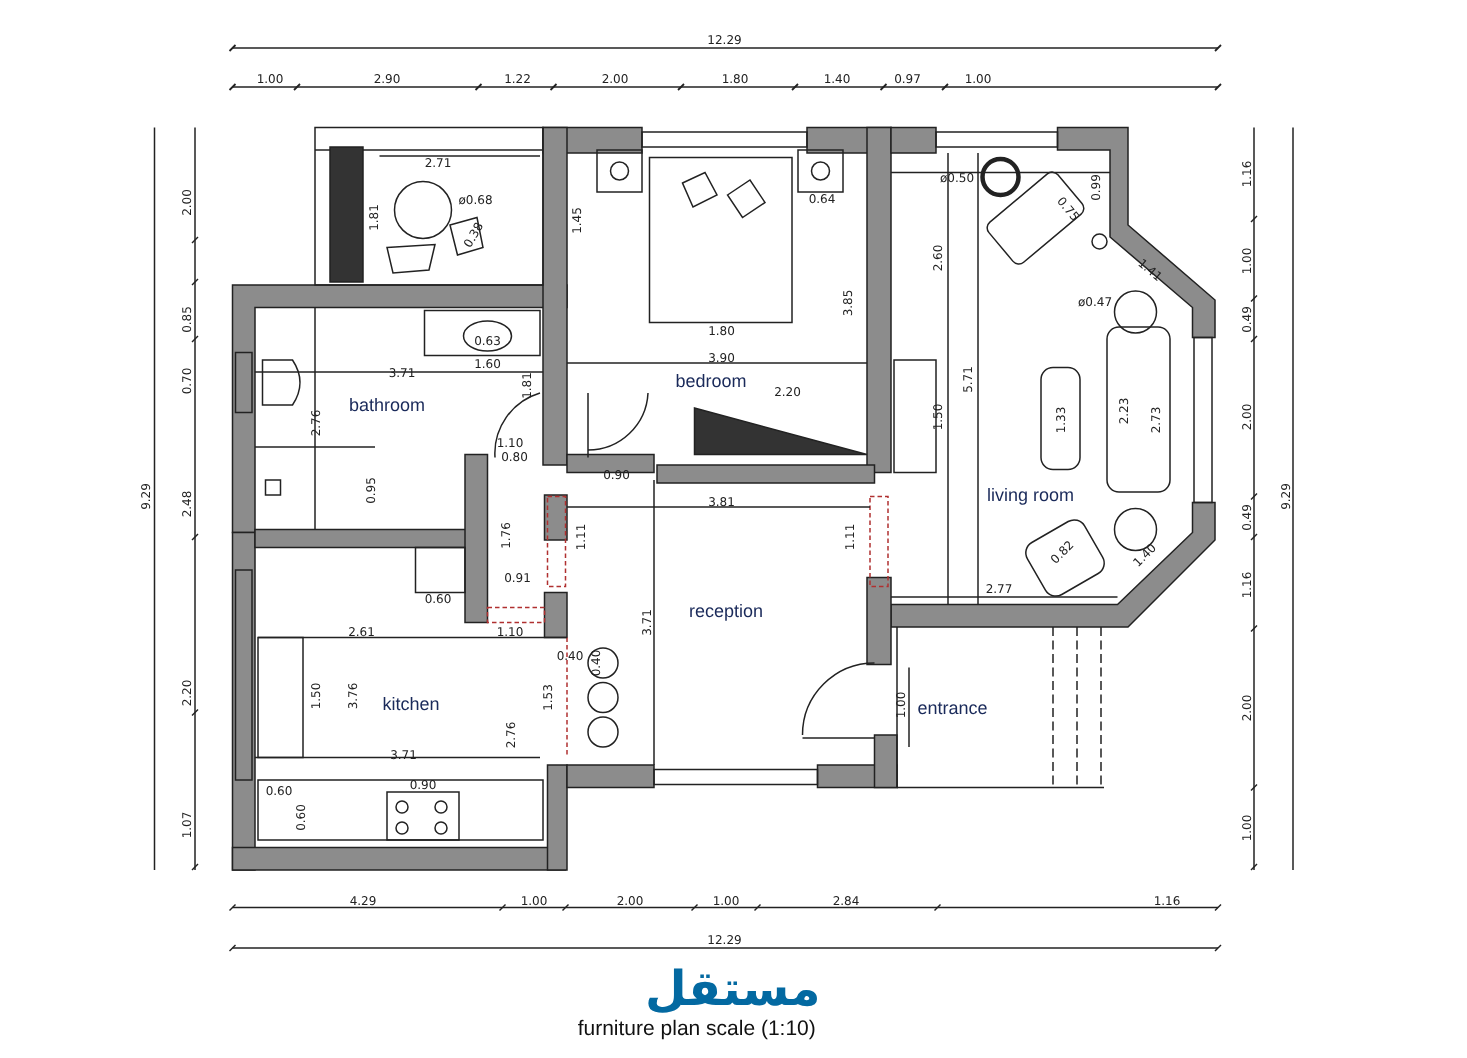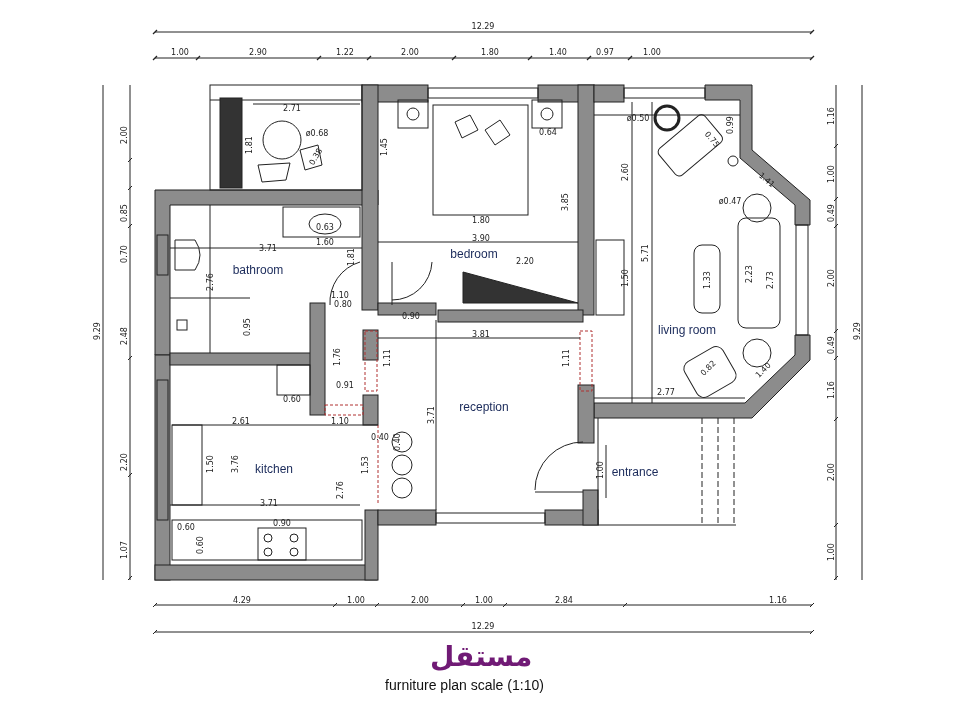--- a/index.html
+++ b/index.html
@@ -1,21 +1,21 @@
 <!DOCTYPE html>
 <html><head>
 <meta charset="utf-8">
 <style>
   html,body{margin:0;padding:0;background:#ffffff;}
   body{width:978px;height:705px;position:relative;overflow:hidden;font-family:"Liberation Sans",sans-serif;}
   #plan{position:absolute;left:0;top:0;width:978px;height:705px;}
   .dim{font-family:"DejaVu Sans",sans-serif;font-size:8px;fill:#222;}
   .room{font-family:"Liberation Sans",sans-serif;font-size:12px;fill:#1a2a5a;}
   .caption{position:absolute;left:0;width:929px;top:677px;text-align:center;font-size:14px;color:#111;font-family:"Liberation Sans",sans-serif;}
-  .watermark{position:absolute;left:430px;top:640px;font-size:28px;color:#701a75;font-family:"DejaVu Sans",sans-serif;font-weight:bold;}
+  .watermark{position:absolute;left:430px;top:640px;font-size:32px;color:#0369a1;font-family:"DejaVu Sans",sans-serif;font-weight:bold;}
 </style>
 </head>
 <body>
 
 <svg id="plan" viewBox="0 0 978 705" xmlns="http://www.w3.org/2000/svg">
 
   <g stroke="#222" stroke-width="1">
     <line x1="155" y1="32" x2="812" y2="32"></line>
     <line x1="155" y1="58" x2="812" y2="58"></line>
     <g stroke-width="1.2">

